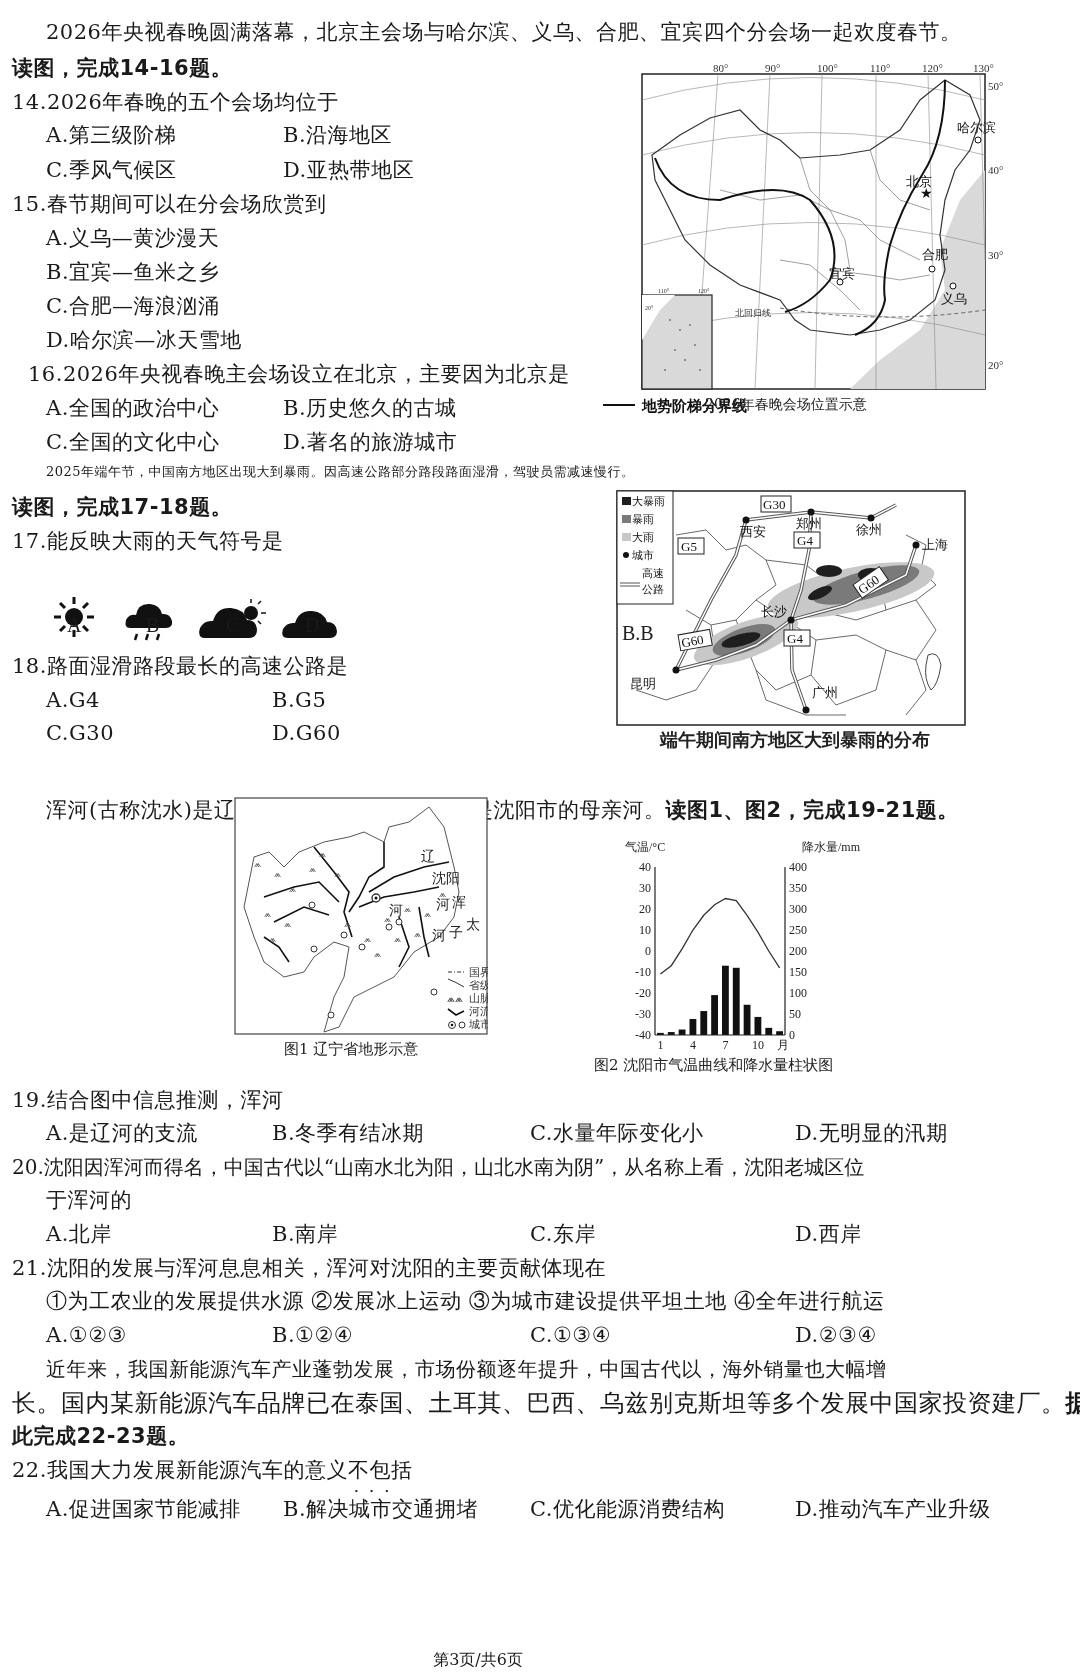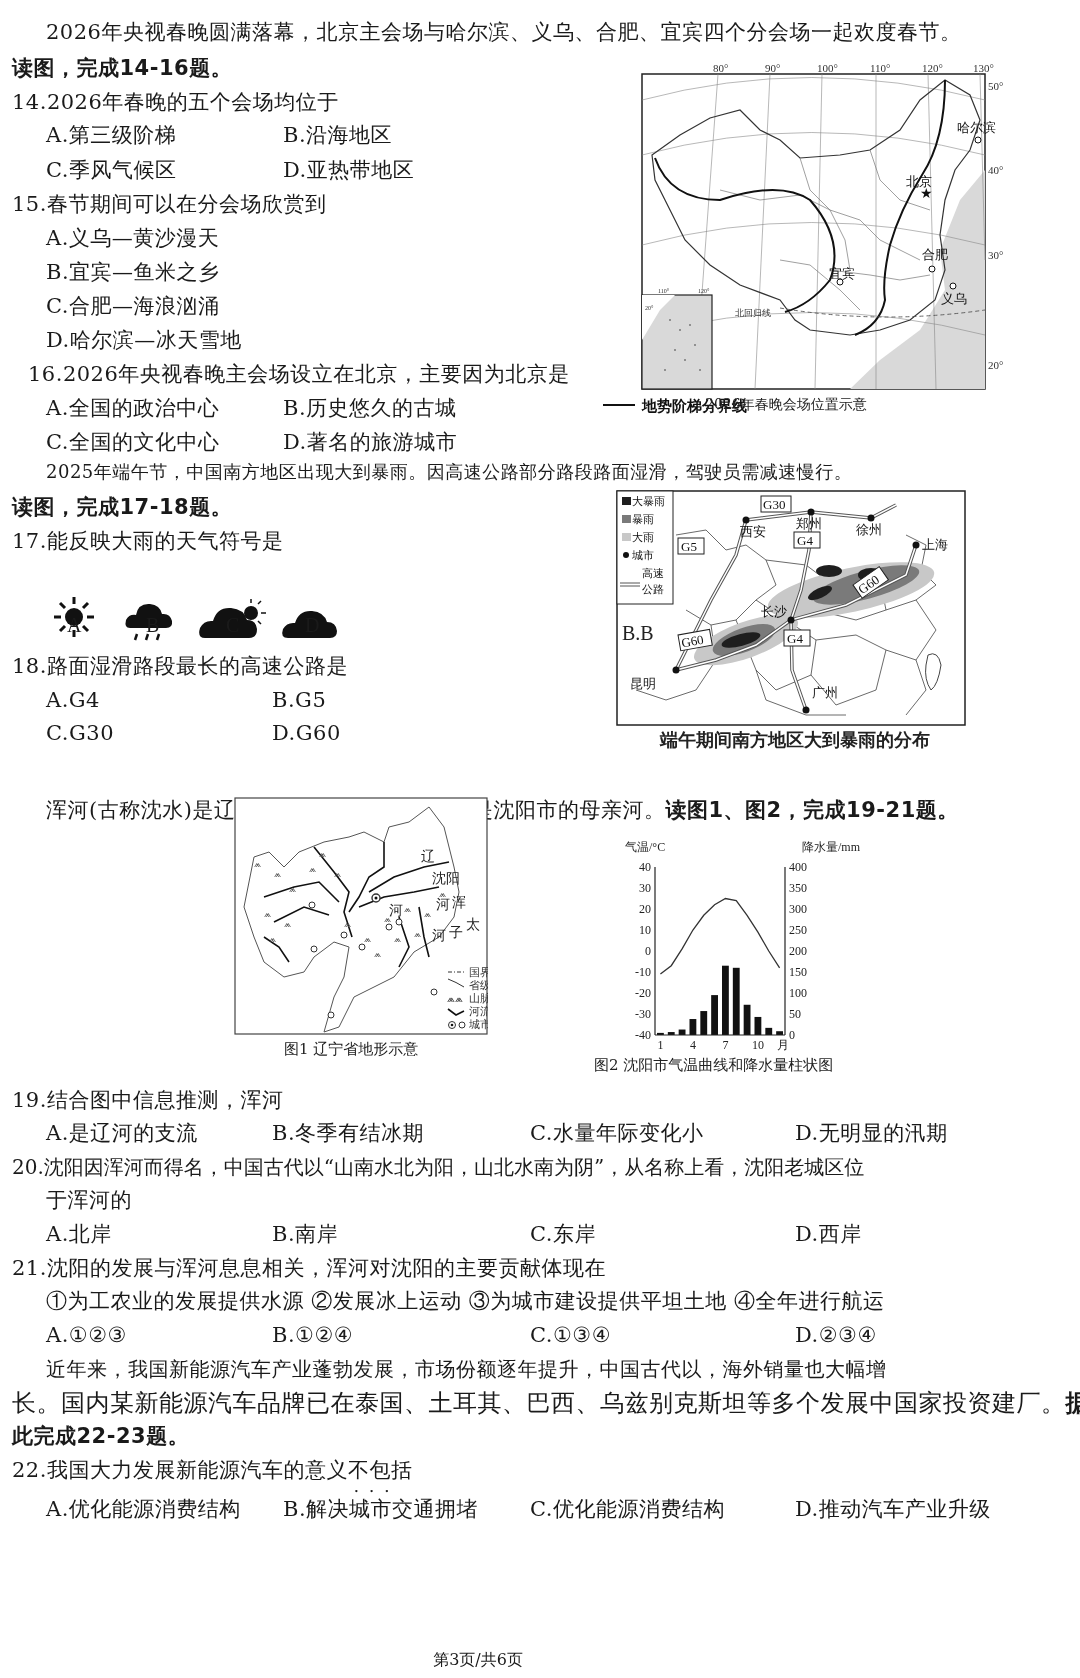--- a/index.html
+++ b/index.html
@@ -119,21 +119,21 @@
           <circle cx="100" cy="310" r="0.8"></circle>
       </g>
     </g>
 
     <line x1="3" y1="345" x2="35" y2="345" stroke="#111" stroke-width="2"></line>
     <text x="42" y="351" font-size="15" font-weight="bold" fill="#111">地势阶梯分界线</text>
   </svg>
 </div>
 <div class="caption" style="left:705px; top:396px;">2026年春晚会场位置示意</div>
 
-<div class="line" style="left:46px; top:458px; font-size:18px;">2025年端午节，中国南方地区出现大到暴雨。因高速公路部分路段路面湿滑，驾驶员需减速慢行。</div>
+<div class="line" style="left:46px; top:458px; font-size:13px;">2025年端午节，中国南方地区出现大到暴雨。因高速公路部分路段路面湿滑，驾驶员需减速慢行。</div>
 <div class="line bold" style="left:12px; top:493px;">读图，完成17-18题。</div>
 <div class="line" style="left:12px; top:527px;">17.能反映大雨的天气符号是</div>
 
 <div class="fig" style="left:44px; top:595px; width:310px; height:60px;">
   <svg width="310" height="60" viewBox="0 0 310 60">
 
     <g transform="translate(30,22)">
       <circle r="9" fill="#111"></circle>
       <g stroke="#111" stroke-width="3">
         <line x1="0" y1="-20" x2="0" y2="-13"></line>
@@ -442,18 +442,18 @@
 <div class="line" style="left:795px; top:1321px;">D.②③④</div>
 
 <div class="line" style="left:46px; top:1355px; font-size:20px;">近年来，我国新能源汽车产业蓬勃发展，市场份额逐年提升，中国古代以，海外销量也大幅增</div>
 <div class="line" style="left:12px; top:1389px; font-size:24px;">
   <span>长。国内某新能源汽车品牌已在泰国、土耳其、巴西、乌兹别克斯坦等多个发展中国家投资建厂。</span><span class="bold">据</span>
 </div>
 <div class="line bold" style="left:12px; top:1422px;">此完成22-23题。</div>
 <div class="line" style="left:12px; top:1456px;">
   <span>22.我国大力发展新能源汽车的意义</span><span class="emph-dots">不包括</span>
 </div>
-<div class="line" style="left:46px; top:1495px;">A.优化能源消费结构</div>
+<div class="line" style="left:46px; top:1495px;">A.促进国家节能减排</div>
 <div class="line" style="left:283px; top:1495px;">B.解决城市交通拥堵</div>
 <div class="line" style="left:530px; top:1495px;">C.优化能源消费结构</div>
 <div class="line" style="left:795px; top:1495px;">D.推动汽车产业升级</div>
 
 <div class="footer">第3页/共6页</div>
 
 </body></html>

